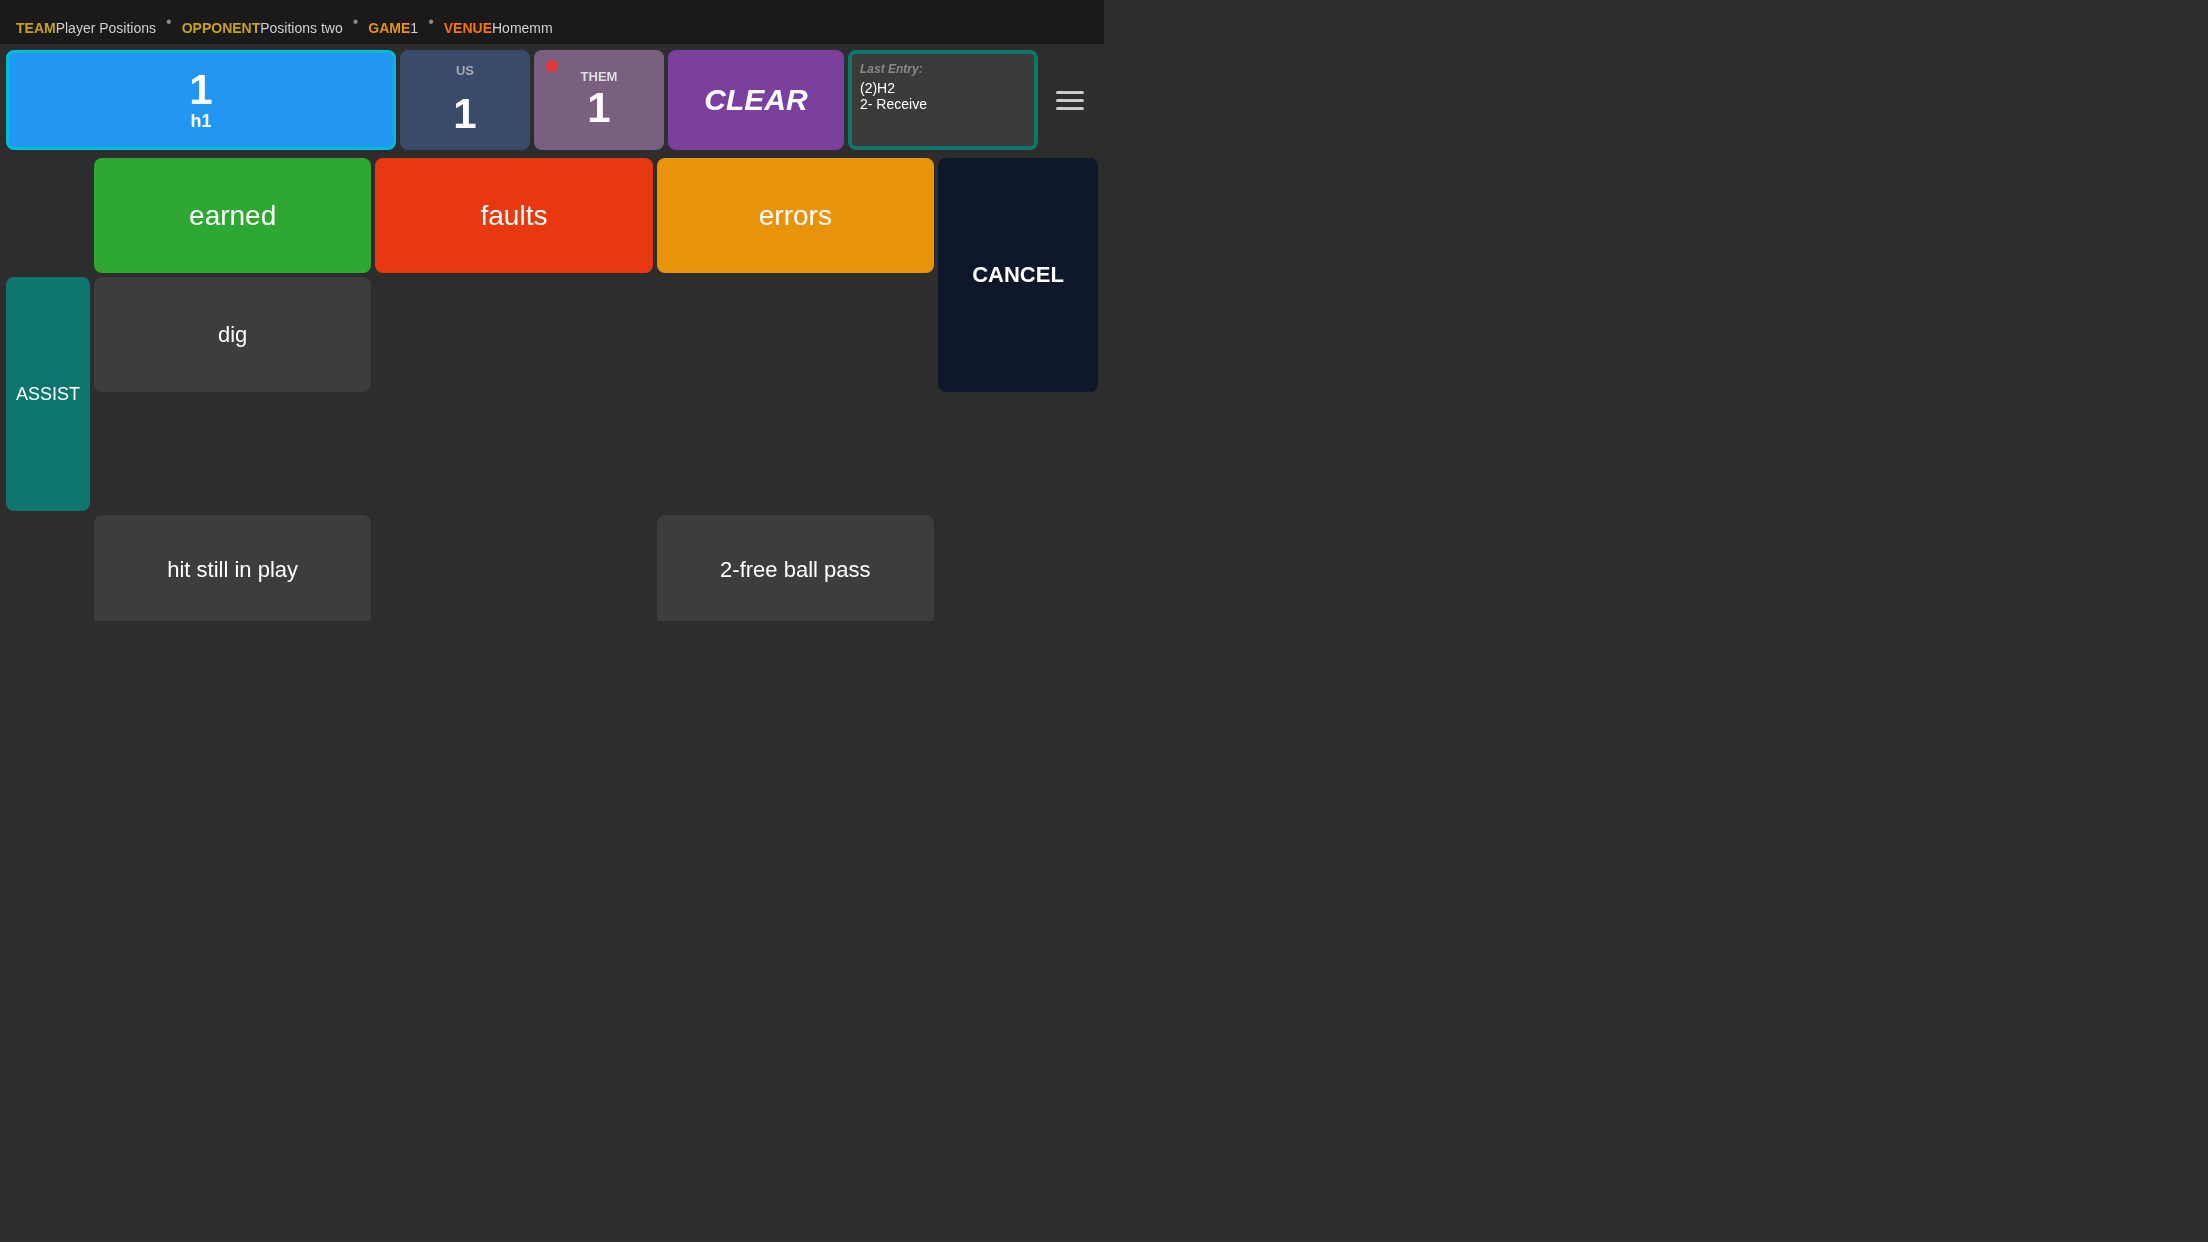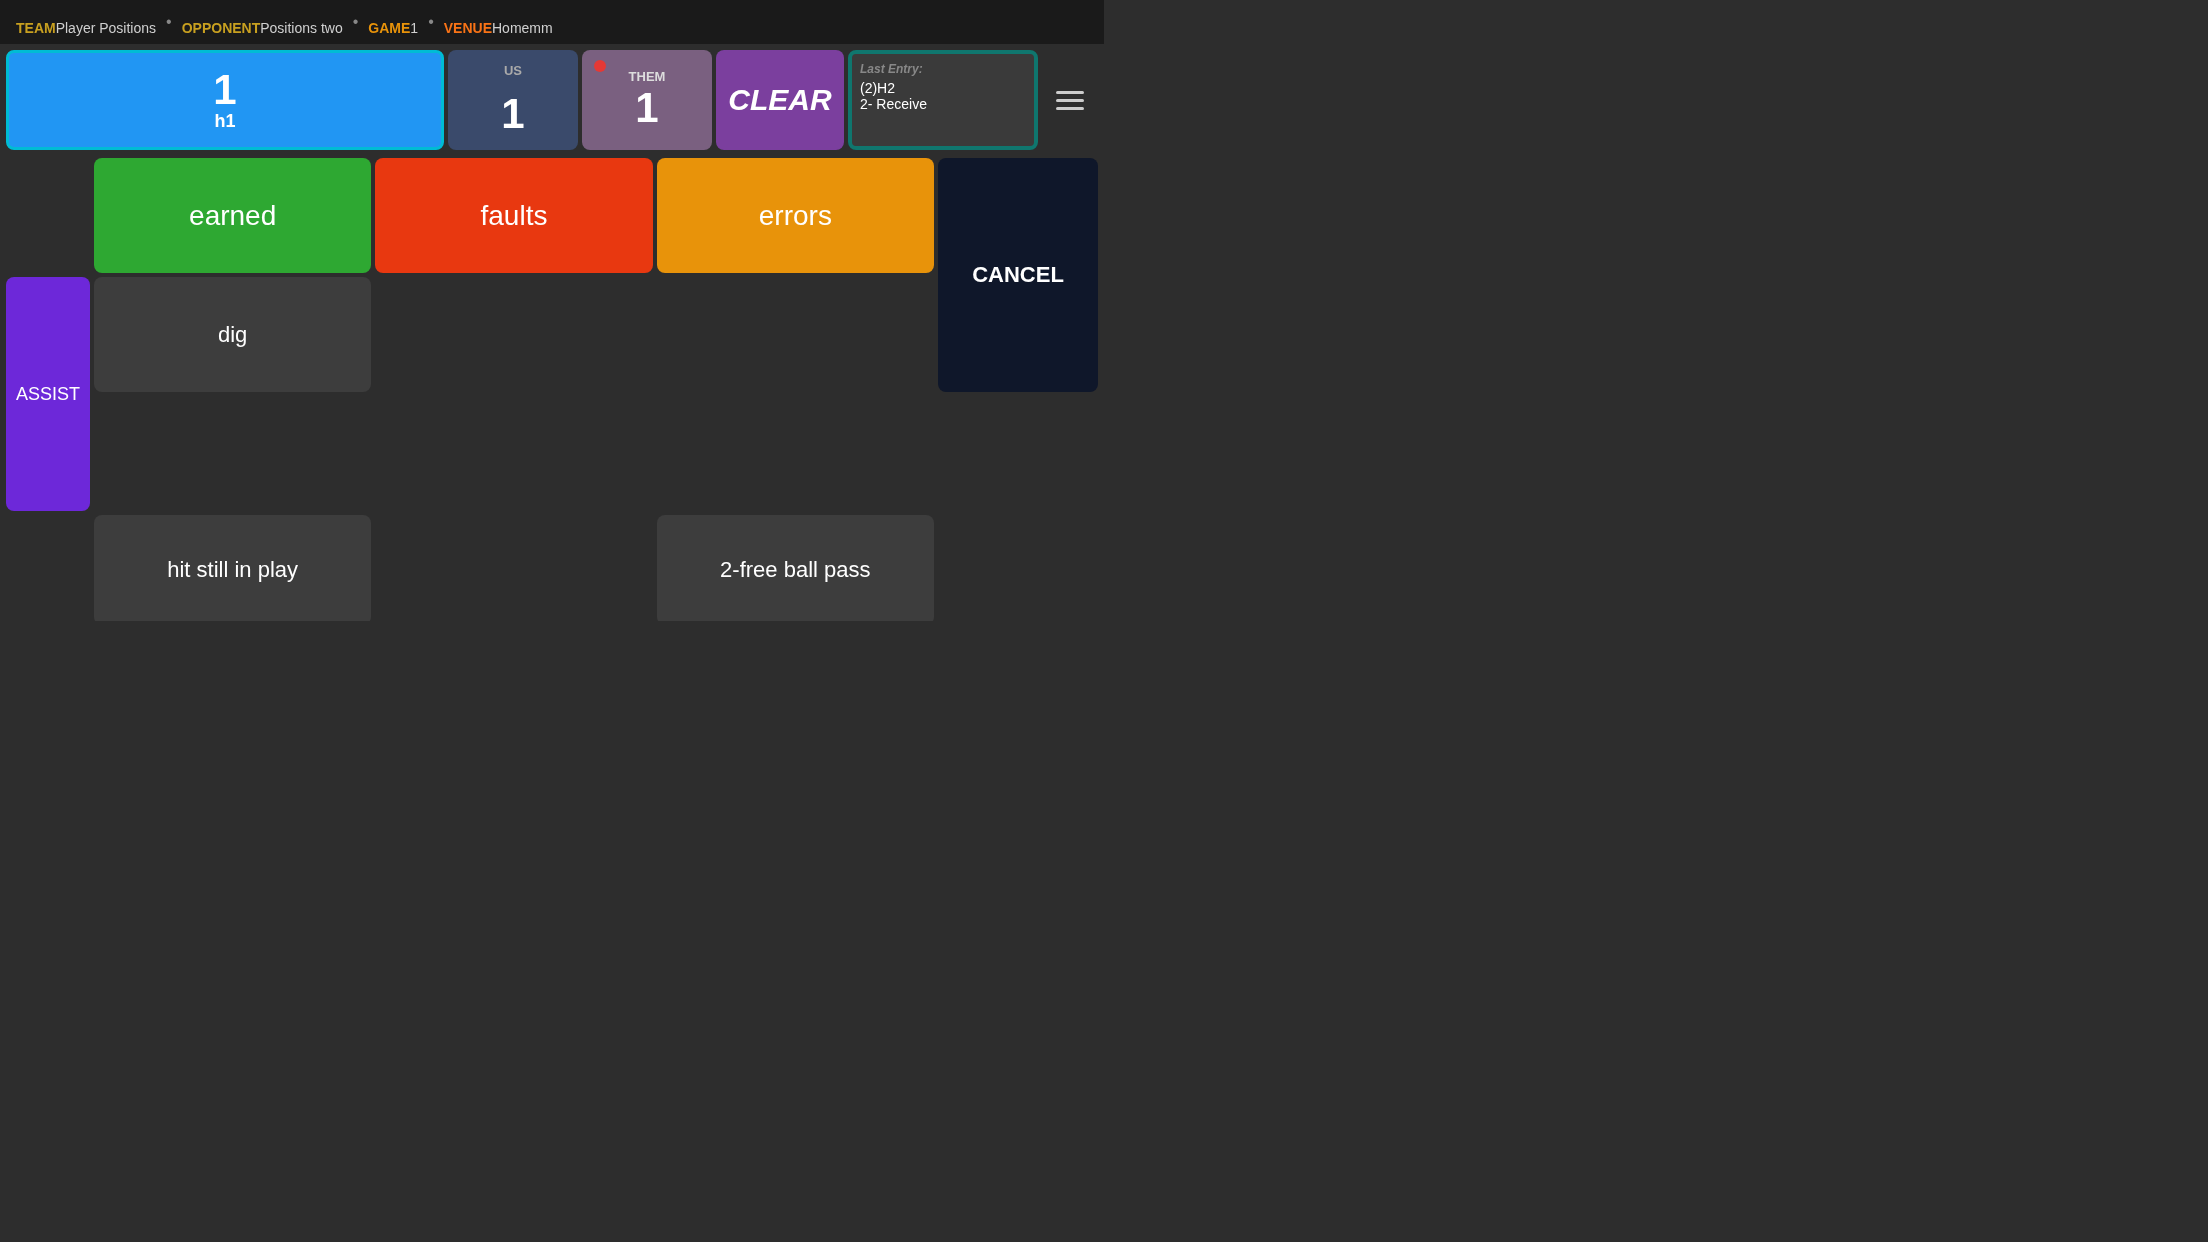--- a/index.html
+++ b/index.html
@@ -94,21 +94,21 @@
       top: 10px;
       left: 12px;
       width: 12px;
       height: 12px;
       background-color: #e53935;
       border-radius: 50%;
     }
 
     .score-tile-clear {
       background-color: #7b3f9e;
-      width: 128px;
+      width: 176px;
     }
     .score-tile-clear .clear-text {
       font-size: 30px;
       color: white;
       font-style: italic;
     }
 
     .score-tile-last {
       background-color: #3a3a3a;
       border: 4px solid #0f766e;
@@ -178,21 +178,21 @@
     .cell-faults {
       background-color: #e83810;
       font-size: 28px;
       text-align: center;
     }
     .cell-errors {
       background-color: #e8930a;
       font-size: 28px;
     }
     .cell-assist {
-      background-color: #6d28d9;
+      background-color: #0f766e;
       font-size: 18px;
       grid-row: span 2;
     }
     .cell-dig {
       background-color: #3d3d3d;
     }
     .cell-1free {
       background-color: #3d3d3d;
     }
     .cell-cancel {

